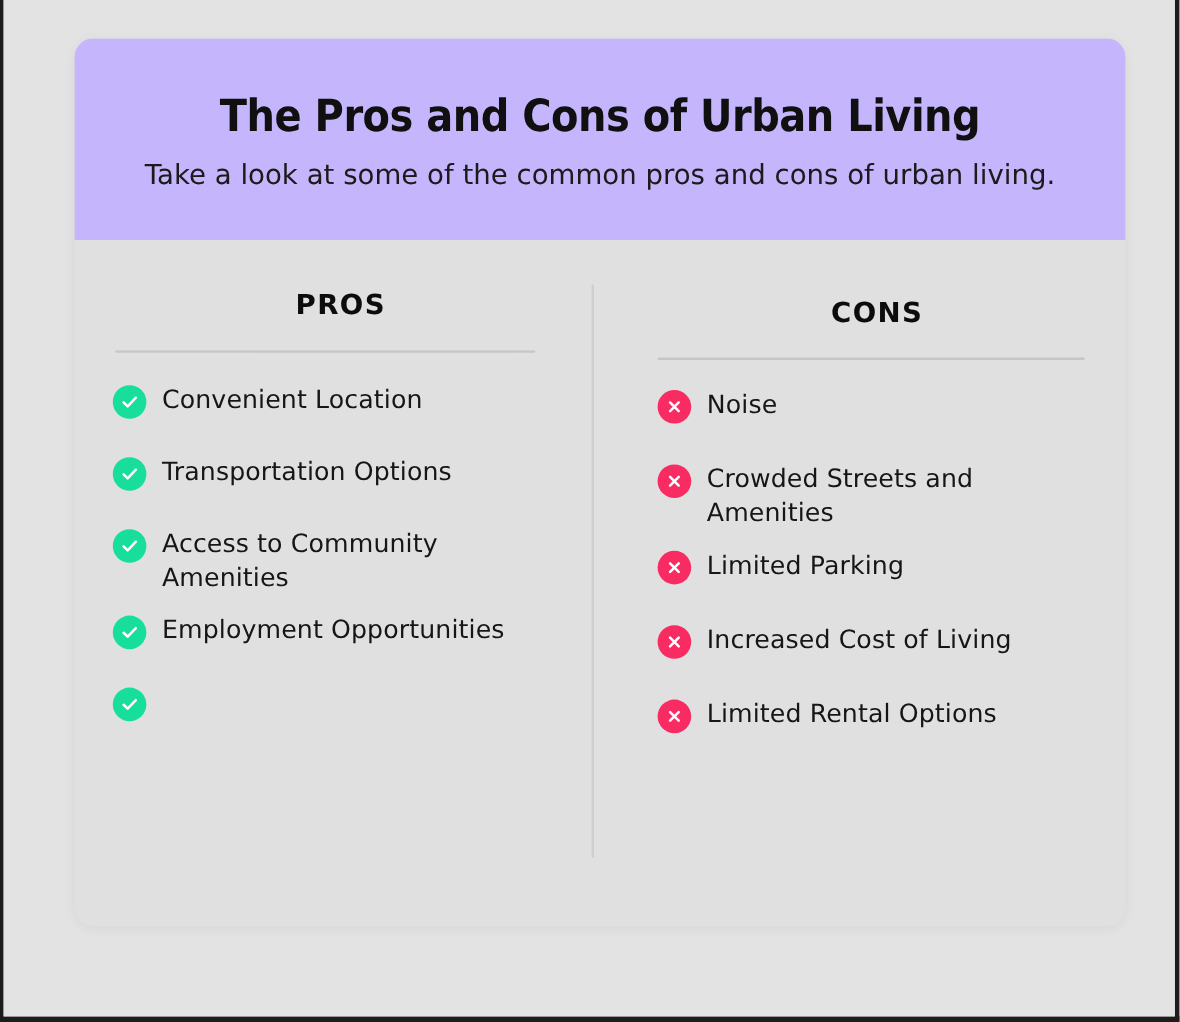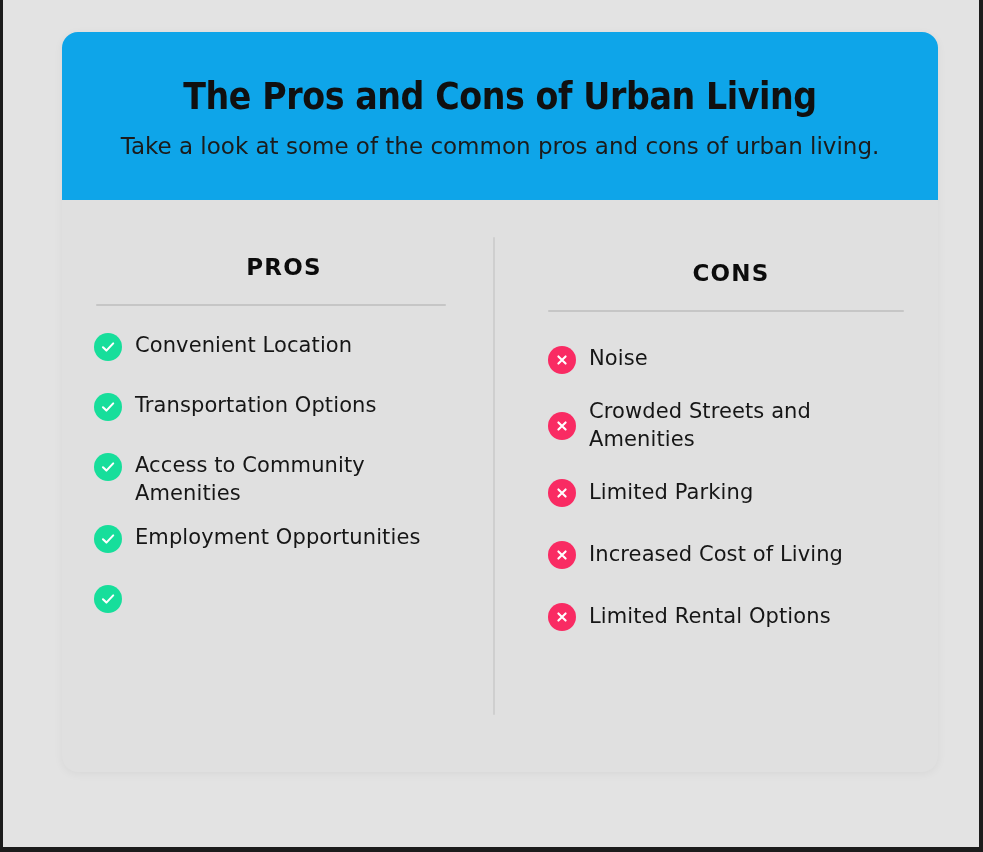--- a/index.html
+++ b/index.html
@@ -42,21 +42,21 @@
     width: 876px;
     height: 740px;
     border-radius: 16px;
     overflow: hidden;
     background: #e0e0e0;
     box-shadow: 0 2px 10px rgba(0,0,0,0.05);
   }
 
   .card-header {
     height: 168px;
-    background: #0ea5e9;
+    background: #c4b5fd;
     box-sizing: border-box;
     padding-top: 44px;
     text-align: center;
   }
   .card-title {
     margin: 0;
     font-size: 37px;
     font-weight: 700;
     letter-spacing: -0.4px;
     color: #101010;
@@ -90,21 +90,21 @@
     position: absolute;
     left: 431px;
     top: 37px;
     width: 2px;
     height: 478px;
     background: #cfcfcf;
     border-radius: 2px;
   }
 
   .col-heading {
-    margin: 16px;
+    margin: 4px;
     text-align: center;
     font-size: 23px;
     font-weight: 700;
     letter-spacing: 1.2px;
     color: #0c0c0c;
     font-family: "DejaVu Sans", sans-serif;
   }
   .column-pros .col-heading { padding-top: 38px; }
   .column-cons .col-heading { padding-top: 44px; }
 
@@ -124,21 +124,21 @@
   }
   .column-pros .item-list { margin-top: 24px; }
   .column-cons .item-list { margin-top: 22px; }
 
   .item {
     display: flex;
     align-items: flex-start;
     margin-bottom: 14px;
   }
   .column-pros .item { min-height: 46px; }
-  .column-cons .item { min-height: 48px; align-items: center; }
+  .column-cons .item { min-height: 48px; }
 
   .item-icon {
     flex: 0 0 auto;
     width: 28px;
     height: 28px;
     border-radius: 50%;
     margin-right: 13px;
     margin-top: 3px;
     display: flex;
     align-items: center;

